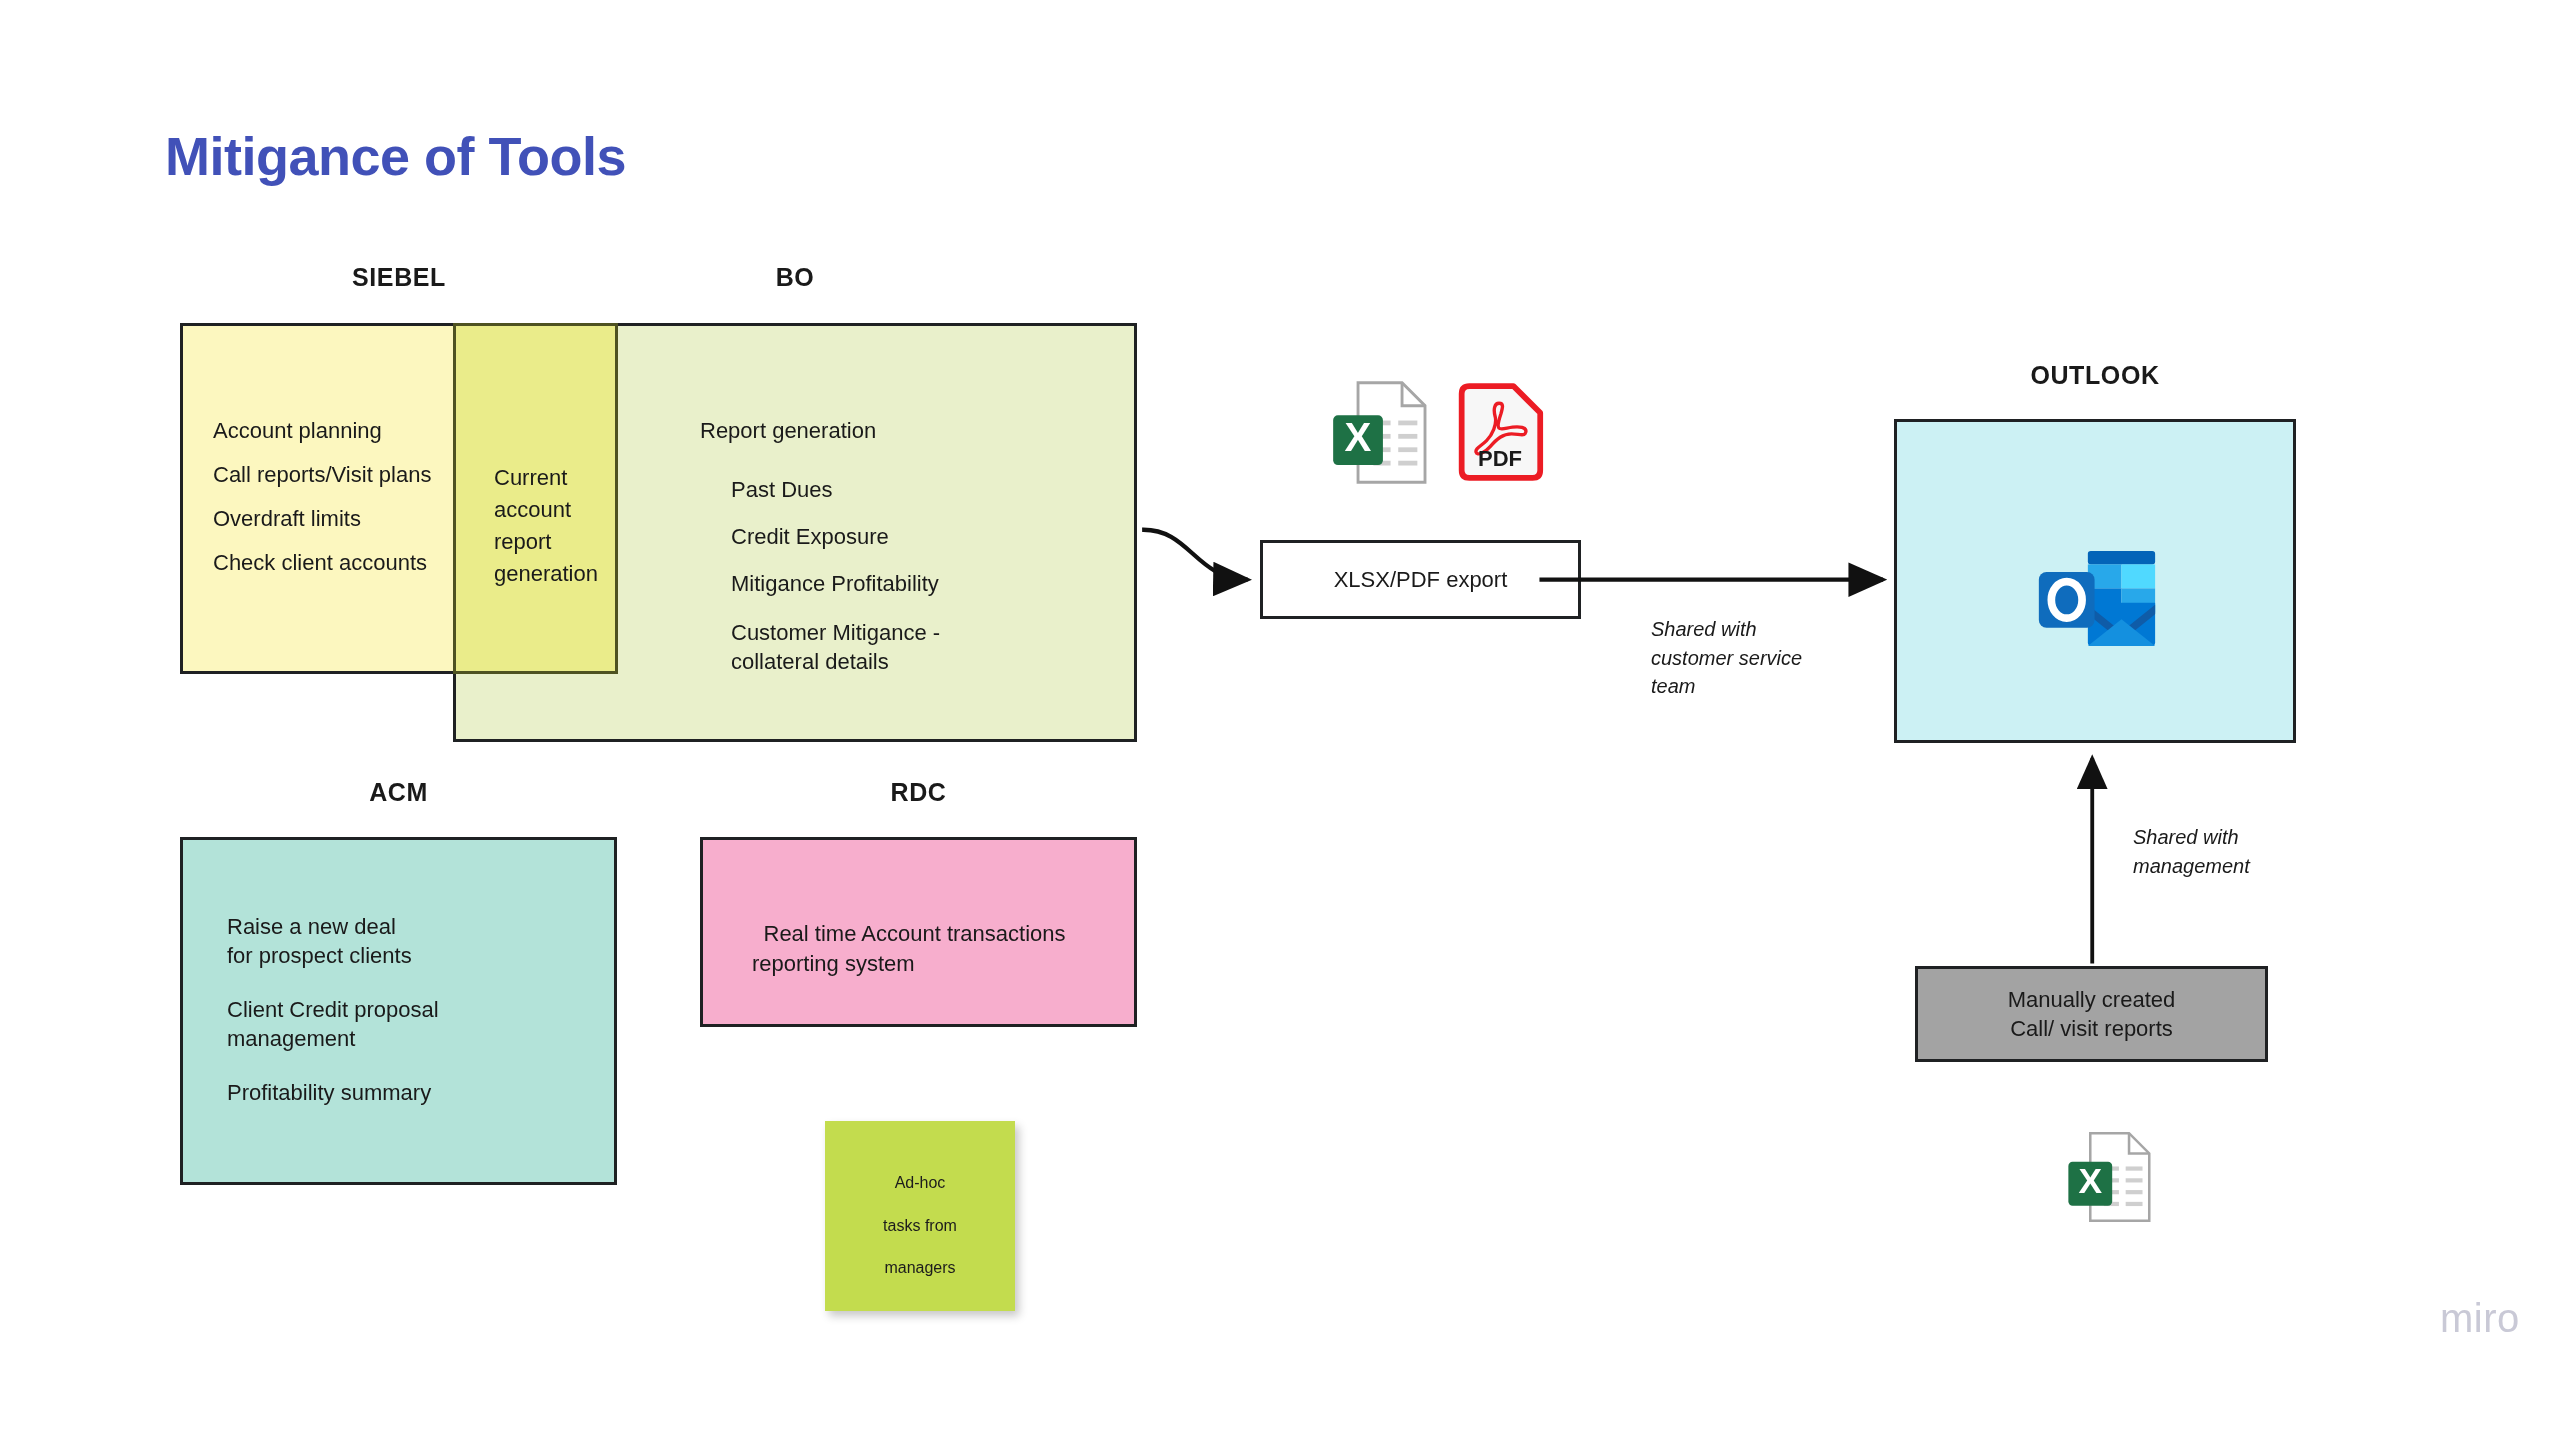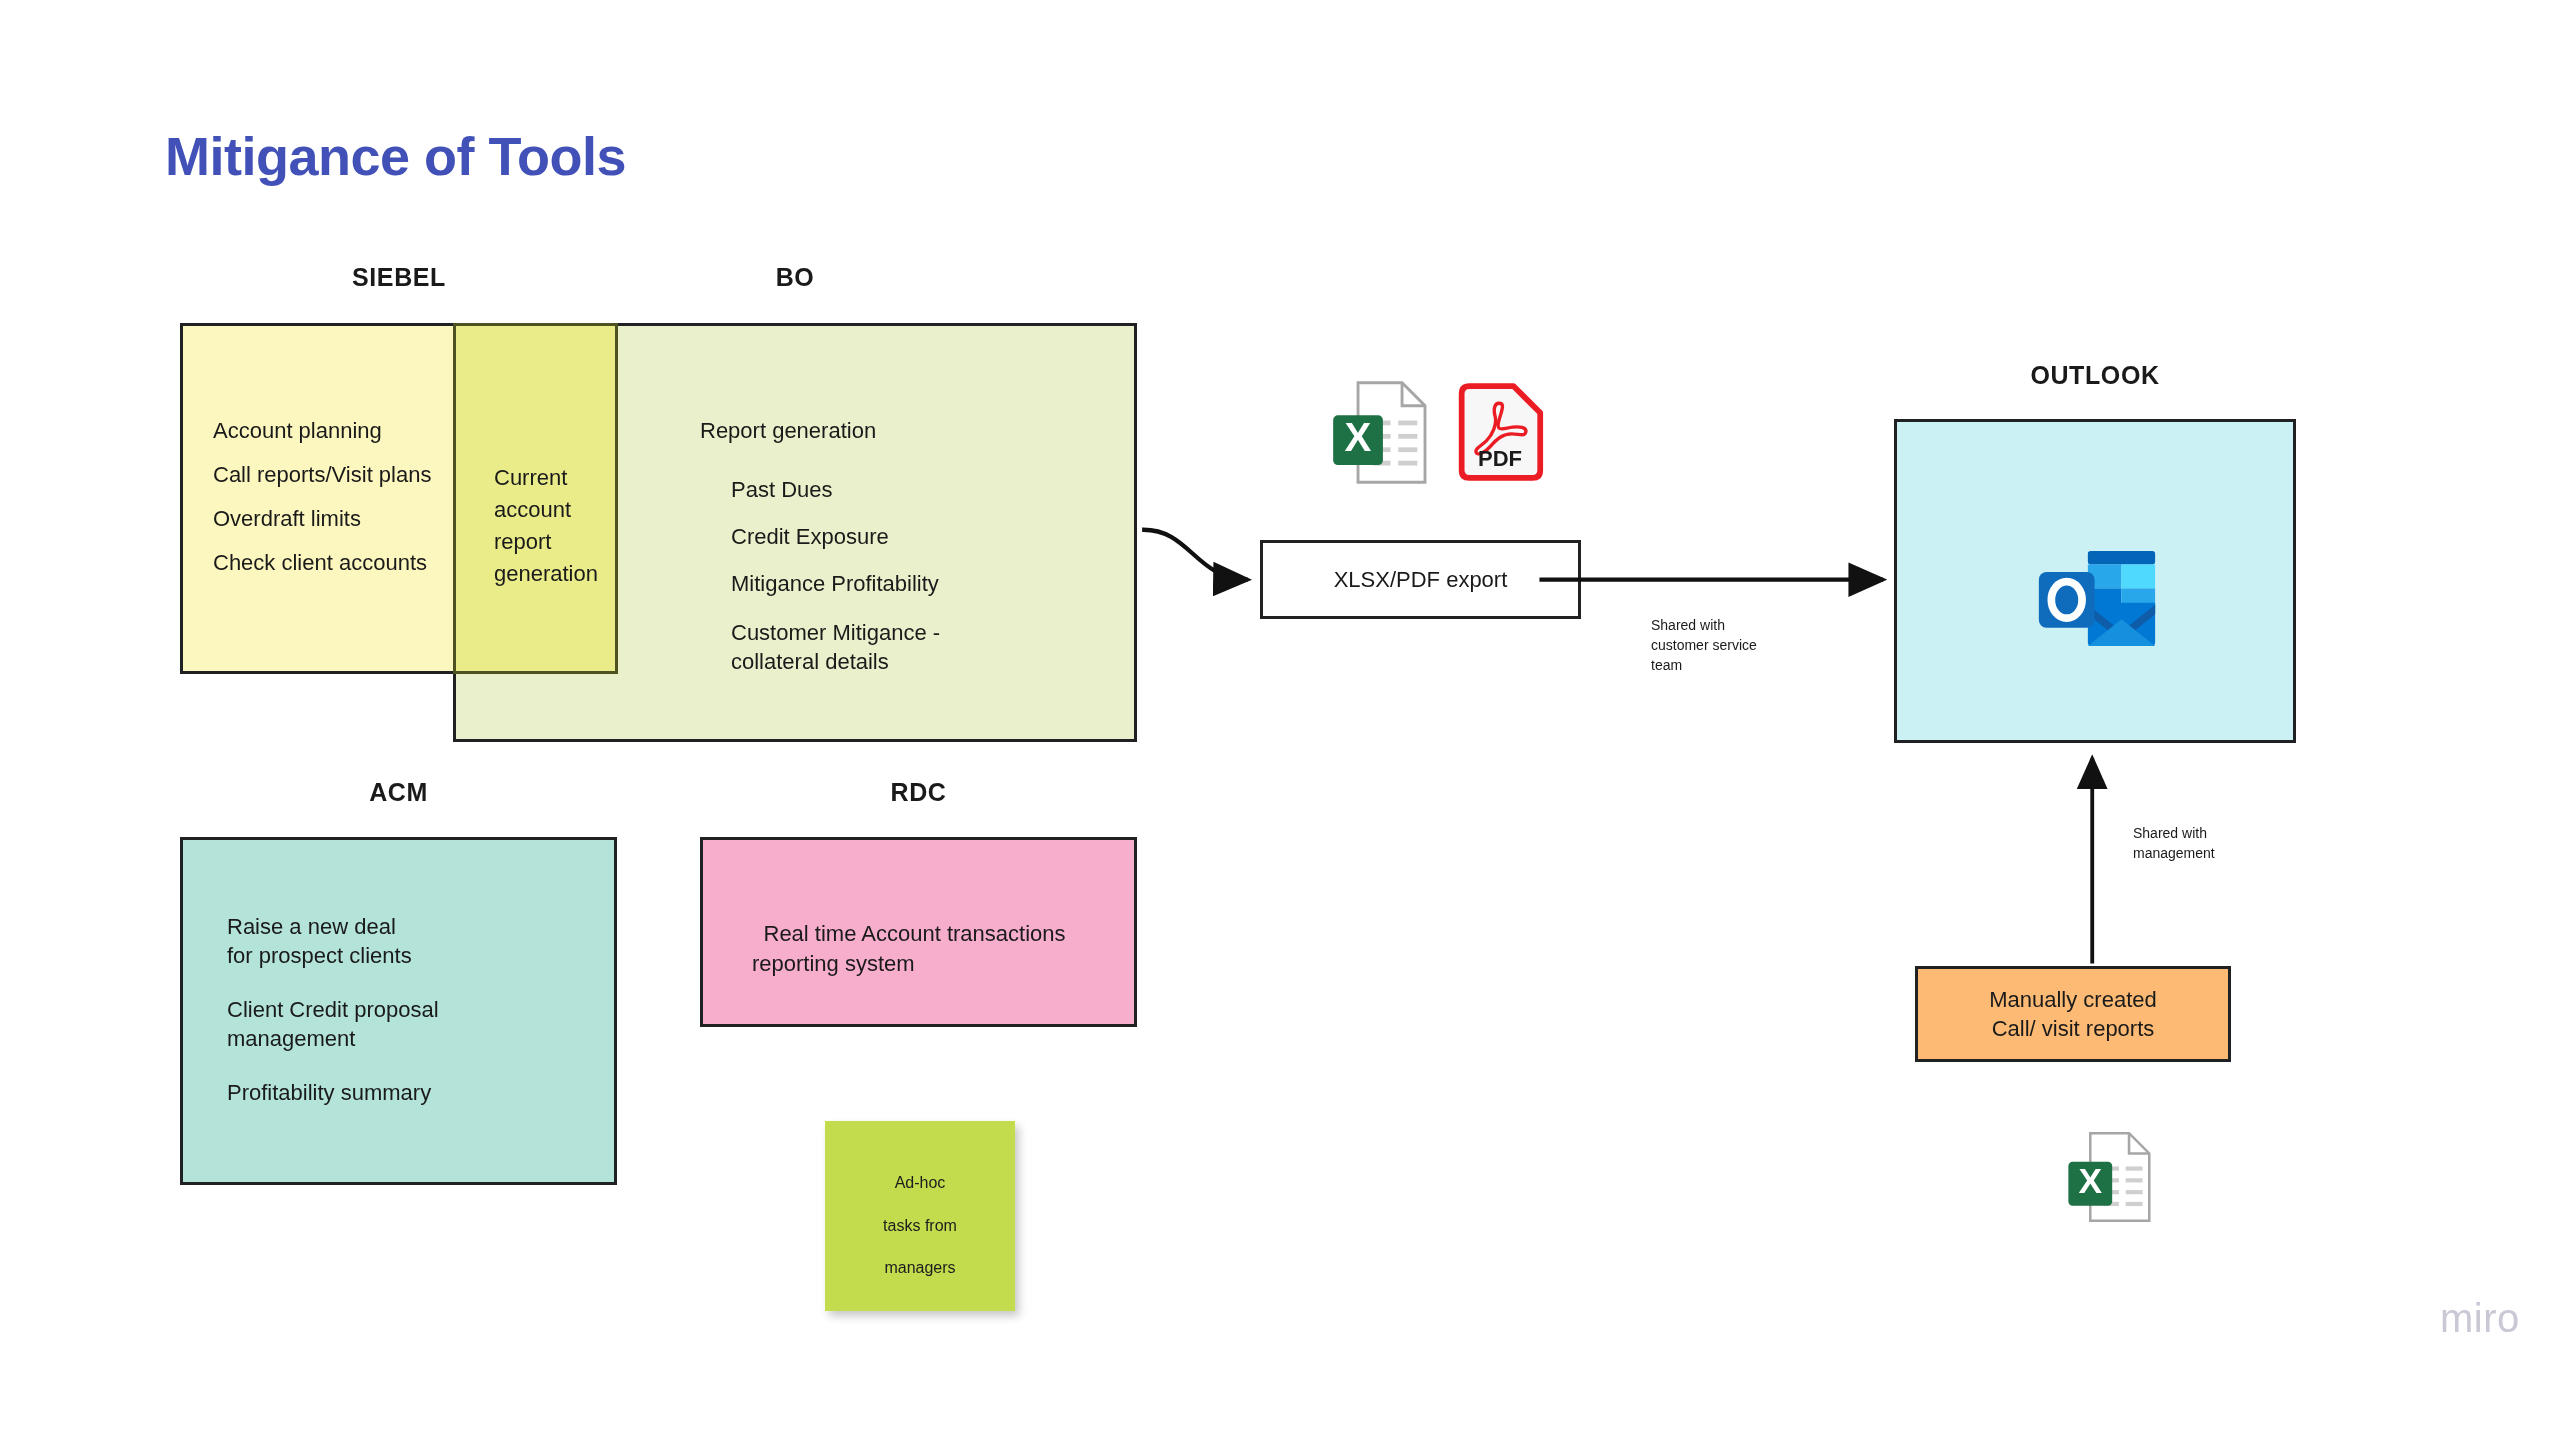--- a/index.html
+++ b/index.html
@@ -115,23 +115,23 @@
     display: flex;
     align-items: center;
     justify-content: center;
   }
   #box-export .export-label { font-size: 22px; }
 
   
   #box-manual {
     left: 1915px;
     top: 966px;
-    width: 316px;
+    width: 353px;
     height: 96px;
-    background: #fdba74;
+    background: #a3a3a3;
     z-index: 3;
     display: flex;
     flex-direction: column;
     align-items: center;
     justify-content: center;
   }
   #box-manual .line { font-size: 22px; line-height: 1.33; }
 
   
   .inner-text { position: absolute; font-size: 22px; color: #1a1a1a; z-index: 6; }
@@ -153,24 +153,25 @@
   #acm-items .grp { margin-bottom: 25px; }
   #acm-items .grp:last-child { margin-bottom: 0; }
 
   #rdc-items { left: 752px; top: 919px; line-height: 1.35; }
   #rdc-items .row { margin-bottom: 0; }
   #rdc-items .row.indent { padding-left: 11.5px; }
 
   
   .free-label {
     position: absolute;
-    font-size: 14px;
+    font-size: 20px;
     line-height: 1.43;
     color: #1a1a1a;
     z-index: 6;
+    font-style: italic;
   }
   #label-cs-team  { left: 1651px; top: 615px; width: 230px; }
   #label-mgmt     { left: 2133px; top: 823px; width: 221px; }
 
   
   #sticky-note {
     position: absolute;
     left: 825px;
     top: 1121px;
     width: 190px;

